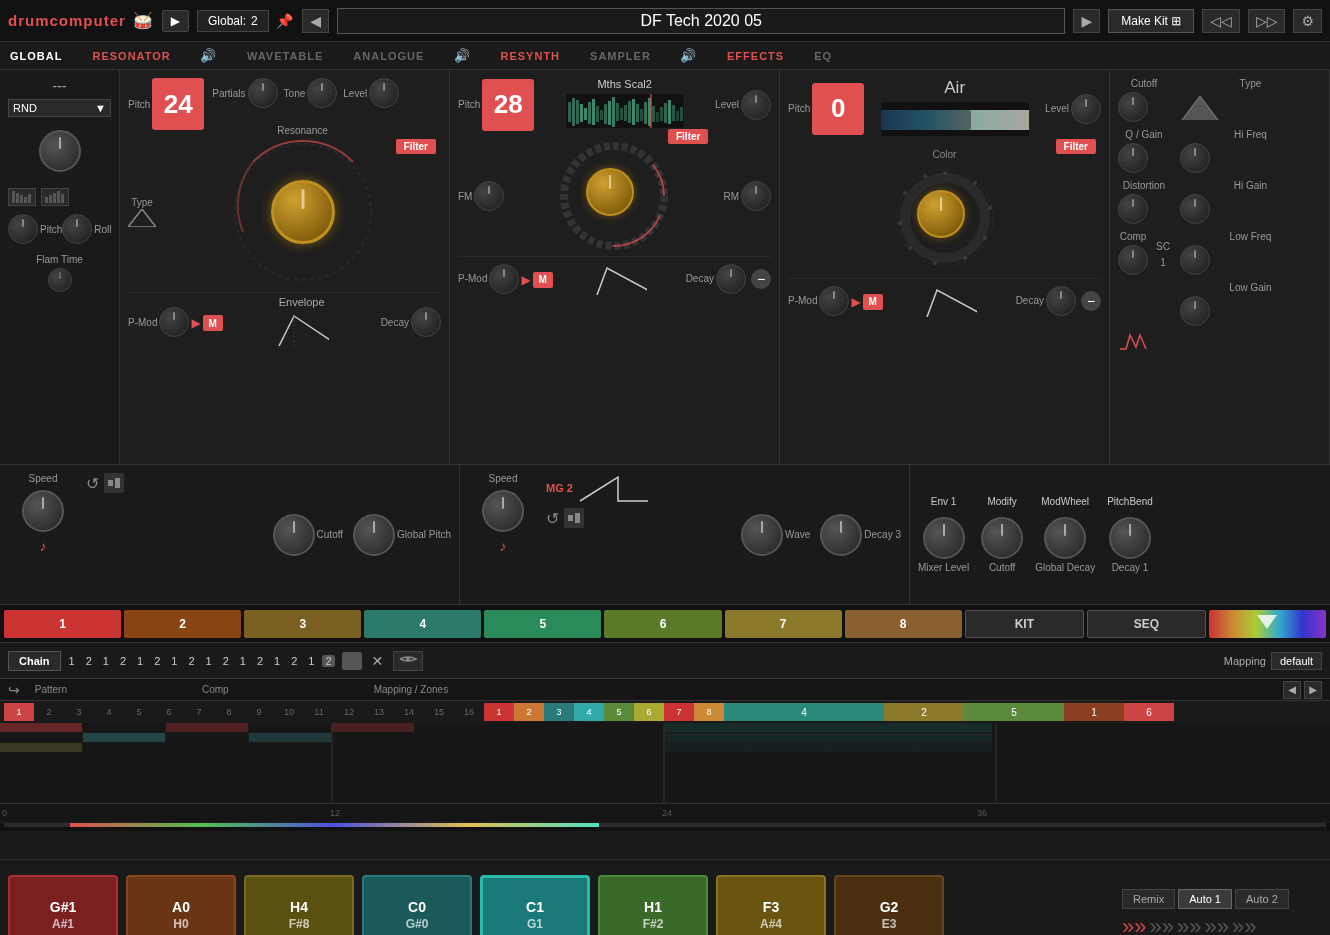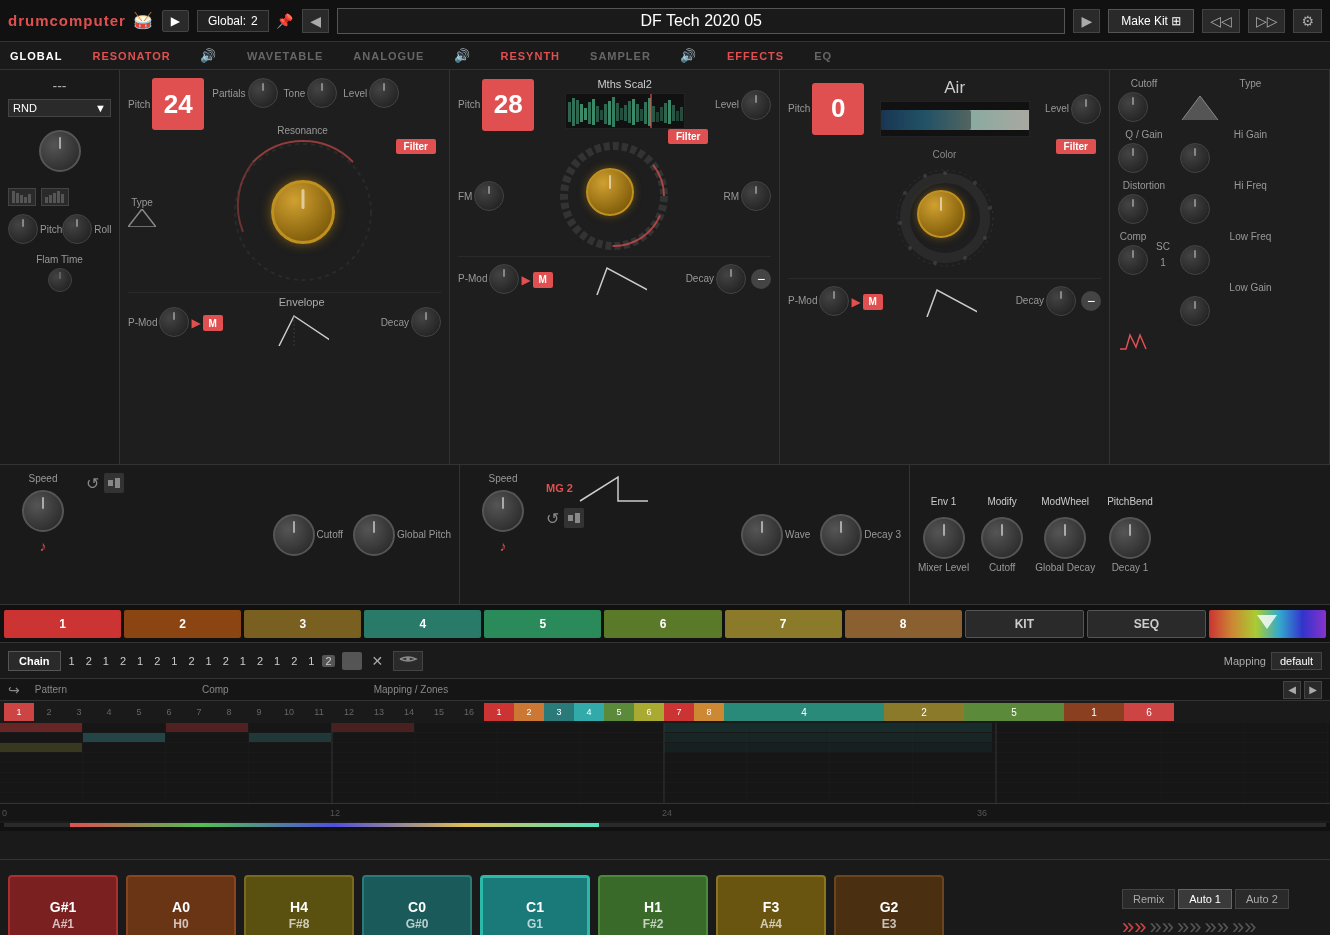--- a/index.html
+++ b/index.html
@@ -1029,25 +1029,25 @@
         </div>
       </div>
       <div style="flex:1">
         <div class="label-small">Type</div>
         <div style="margin-top:3px">
           <svg width="40" height="30">
             <polyline points="2,28 20,4 38,28" fill="#555" stroke="#888" stroke-width="1"></polyline>
           </svg>
         </div>
         <div style="margin-top:5px">
+          <div class="label-small">Hi Freq</div>
+          <div class="knob-small" style="margin-top:3px"></div>
+        </div>
+        <div style="margin-top:5px">
           <div class="label-small">Hi Gain</div>
-          <div class="knob-small" style="margin-top:3px"></div>
-        </div>
-        <div style="margin-top:5px">
-          <div class="label-small">Hi Freq</div>
           <div class="knob-small" style="margin-top:3px"></div>
         </div>
         <div style="margin-top:5px">
           <div class="label-small">Low Freq</div>
           <div class="knob-small" style="margin-top:3px"></div>
         </div>
         <div style="margin-top:5px">
           <div class="label-small">Low Gain</div>
           <div class="knob-small" style="margin-top:3px"></div>
         </div>

